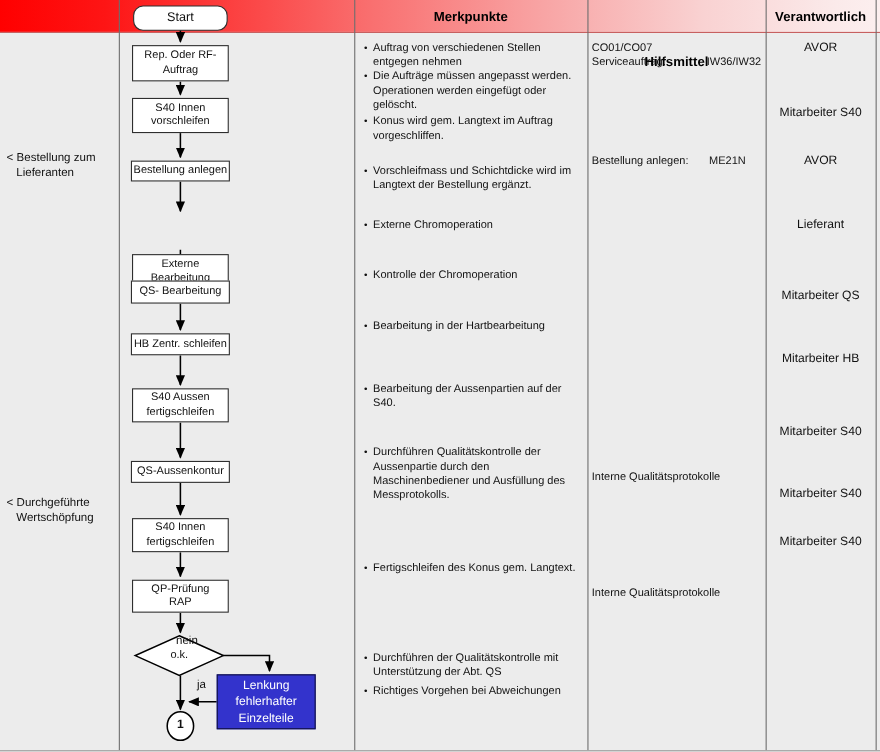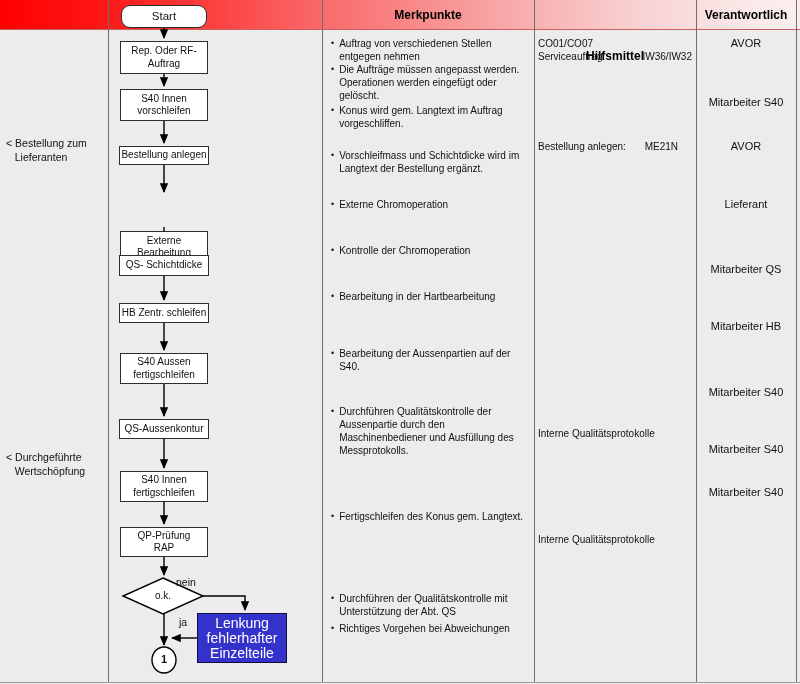--- a/index.html
+++ b/index.html
@@ -22,21 +22,21 @@
   .hline { position:absolute; left:0; top:682px; width:800px; height:1px; background:#9a9a9a; }
   
   .io-item { position:absolute; left:6px; width:100px; font-size:10.5px; line-height:14px; white-space:pre-wrap; }
   
   .fbox {
     position:absolute; background:#fff; border:1.4px solid #2e2e2e;
     display:flex; align-items:center; justify-content:center; text-align:center;
     font-size:10px; line-height:12.5px; white-space:pre-line;
   }
   .fbox.start { border-radius:9px; font-size:11.5px; font-weight:normal; border-width:1.6px; }
-  .fbox.error { background:#3333cc; color:#fff; font-size:14px; line-height:15px; border:1.4px solid #101040;text-align:center; }
+  .fbox.error { background:#3333cc; color:#fff; font-size:11px; line-height:15px; border:1.4px solid #101040;text-align:center; }
   .flowsvg { position:absolute; left:108px; top:0; width:214px; height:684px; }
   .flabel { position:absolute; font-size:10.5px; }
   .dlabel { position:absolute; text-align:center; font-size:10px; }
   
   .mp { position:absolute; left:331px; width:197px; display:flex; gap:5px; font-size:10px; line-height:13px; }
   .mp .blt { flex:0 0 auto; font-size:9px; line-height:13px; }
   
   .hm { position:absolute; left:538px; width:154px; font-size:10px; line-height:13px; display:flex; justify-content:space-between; gap:6px; }
   .hm.single { display:block; }
   .hm .val { white-space:nowrap; }
@@ -92,32 +92,32 @@
   </svg>
 
   <div class="fbox start" style="left:121px;top:5px;width:86px;height:23px;">Start</div>
   <div class="fbox" style="left:120px;top:41px;width:88px;height:33px;">Rep. Oder RF-
 Auftrag</div>
   <div class="fbox" style="left:120px;top:89px;width:88px;height:32px;">S40 Innen
 vorschleifen</div>
   <div class="fbox" style="left:119px;top:146px;width:90px;height:19px;">Bestellung anlegen</div>
   <div class="fbox" style="left:120px;top:195px;width:88px;height:32px;margin-top:36px;">Externe
 Bearbeitung</div>
-  <div class="fbox" style="left:119px;top:255px;width:90px;height:21px;">QS- Schichtdicke</div>
+  <div class="fbox" style="left:119px;top:255px;width:90px;height:21px;">QS- Bearbeitung</div>
   <div class="fbox" style="left:119px;top:303px;width:90px;height:20px;">HB Zentr. schleifen</div>
   <div class="fbox" style="left:120px;top:353px;width:88px;height:31px;">S40 Aussen
 fertigschleifen</div>
   <div class="fbox" style="left:119px;top:419px;width:90px;height:20px;">QS-Aussenkontur</div>
   <div class="fbox" style="left:120px;top:471px;width:88px;height:31px;">S40 Innen
 fertigschleifen</div>
   <div class="fbox" style="left:120px;top:527px;width:88px;height:30px;">QP-Prüfung
 RAP</div>
 
   <div class="dlabel" style="left:123px;top:590px;width:80px;">o.k.</div>
-  <div class="flabel" style="left:176px;top:576px;">nein</div>
+  <div class="flabel" style="left:160px;top:576px;">nein</div>
   <div class="flabel" style="left:139px;top:616px;padding-left:40px;">ja</div>
 
   <div class="fbox error" style="left:197px;top:613px;width:90px;height:50px;">Lenkung
 fehlerhafter
 Einzelteile</div>
   <div class="dlabel" style="left:150px;top:653px;width:28px;font-weight:bold;font-size:11px;">1</div>
 
   <div class="mp" style="top:37px;">
       <span class="blt">•</span>
       <span>Auftrag von verschiedenen Stellen entgegen nehmen</span>

